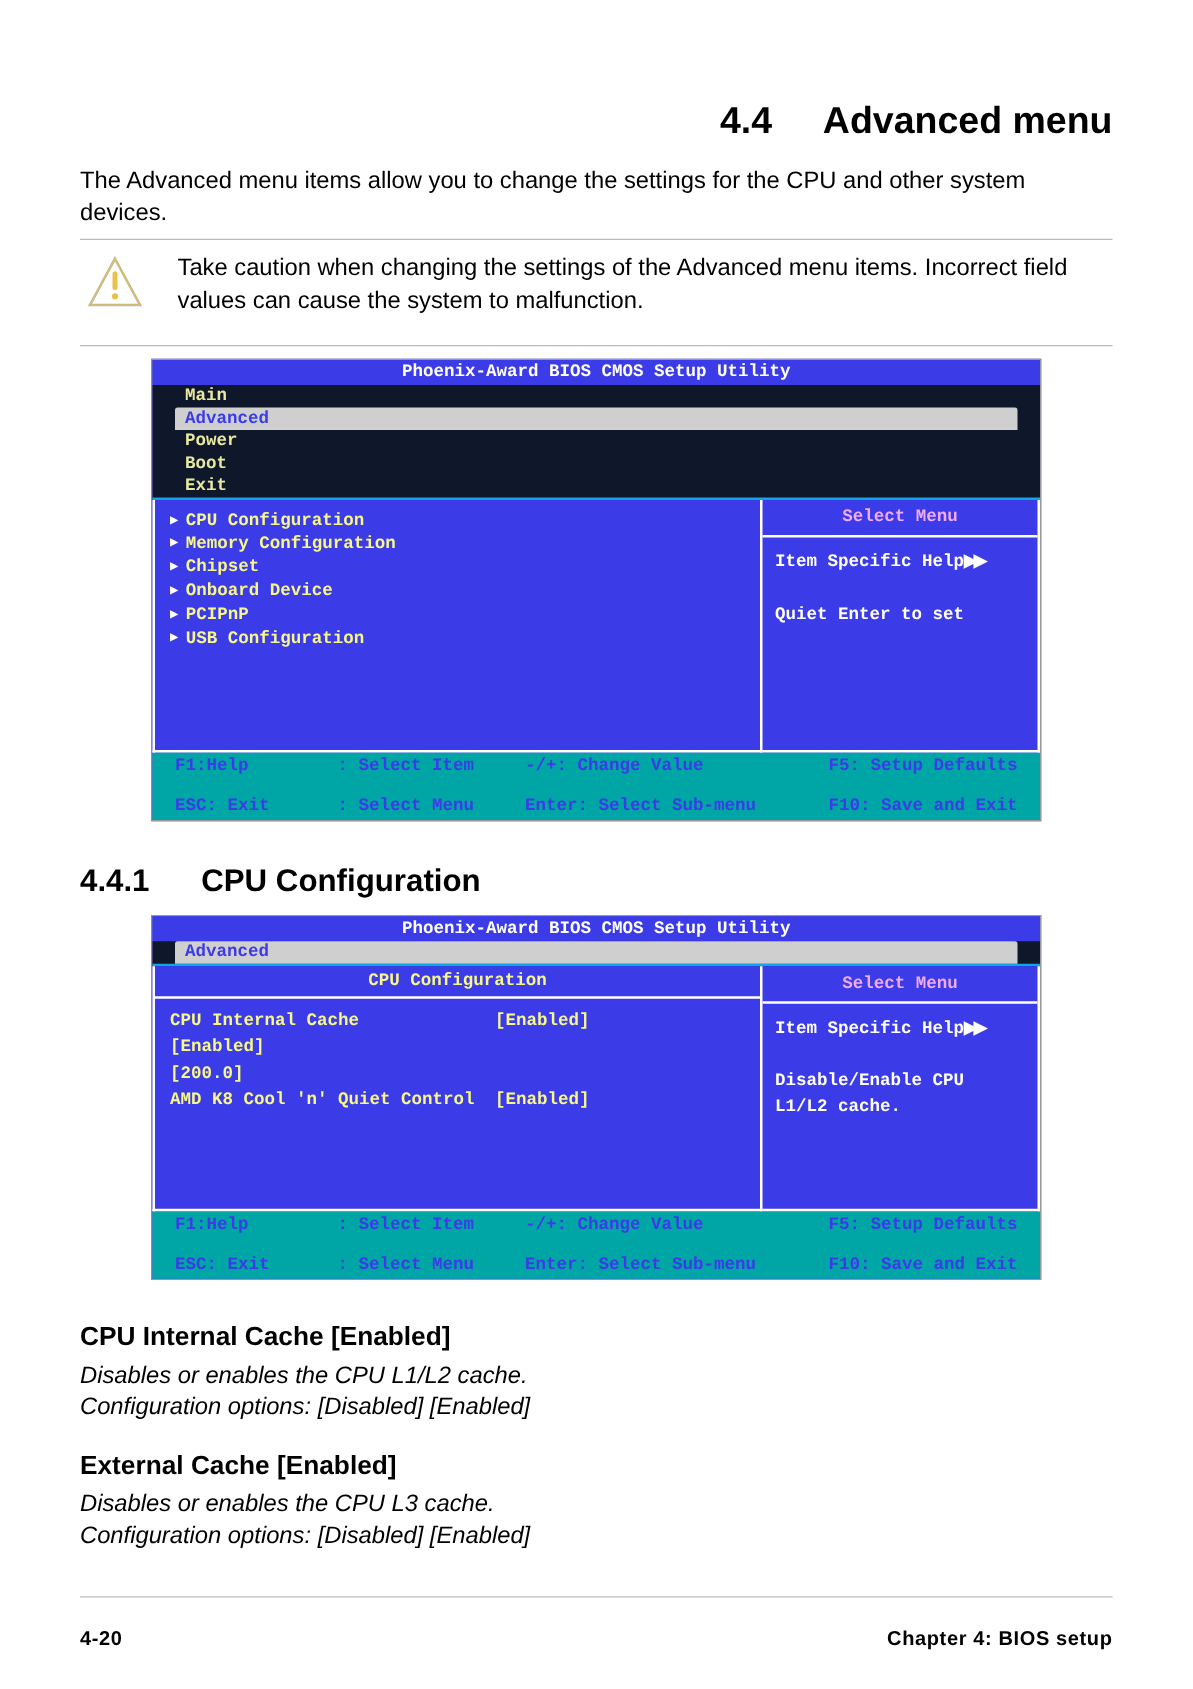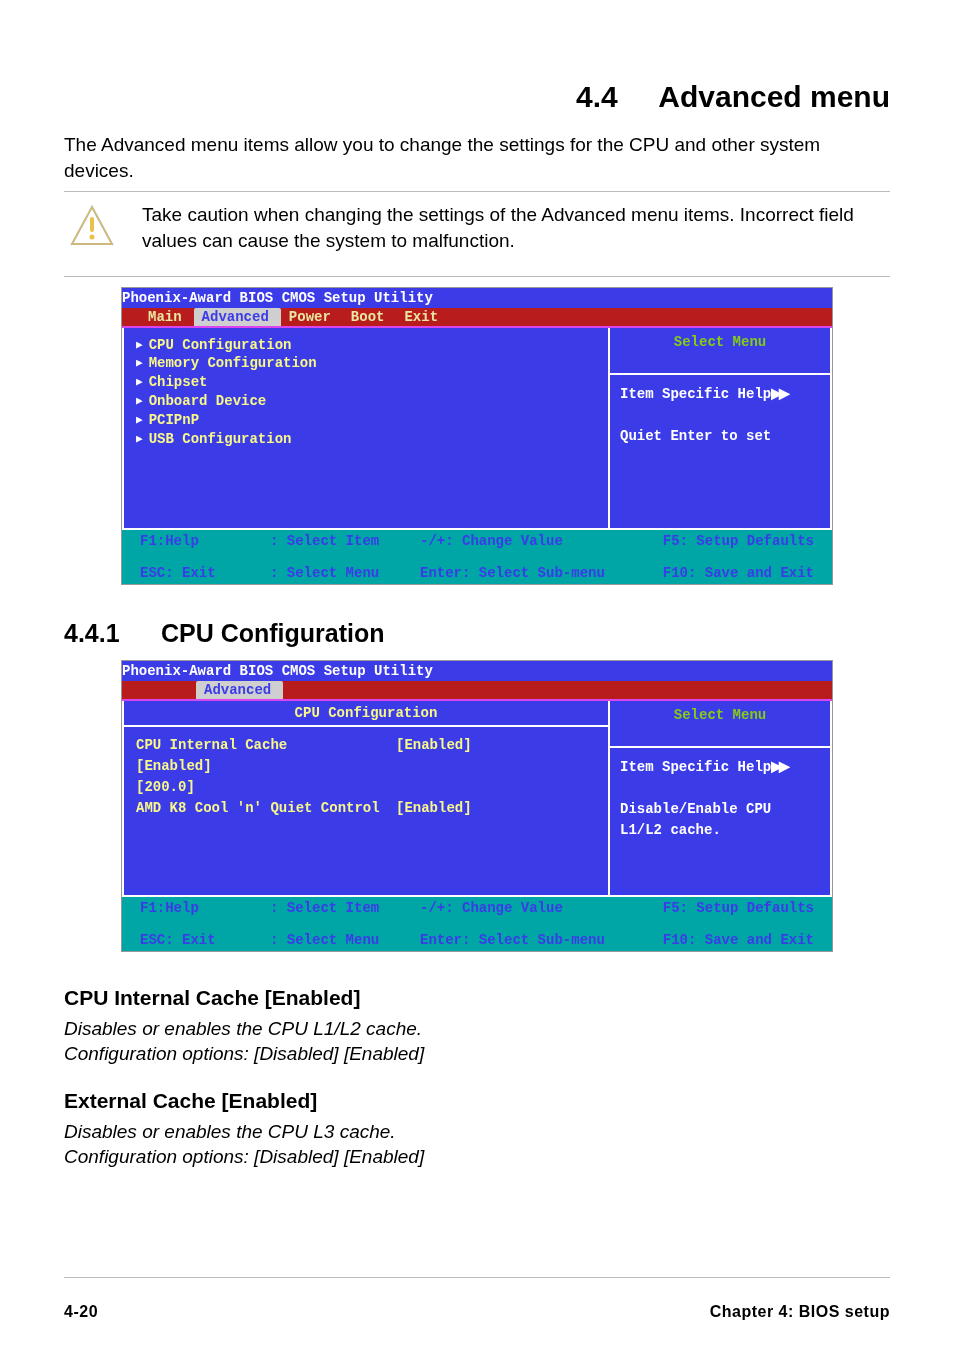--- a/index.html
+++ b/index.html
@@ -47,29 +47,31 @@
     font-family: "Courier New", monospace;
     font-size: 14px;
     font-weight: bold;
     border: 1px solid #999;
     background: #3b3be8;
     color: #fff;
     margin: 0 auto 34px auto;
     width: 712px;
   }
   .bios-title {
+    text-align: center;
     padding: 2px 0 2px 0;
     background: #3b3be8;
     color: #fff;
   }
   .bios-tabs {
     display: flex;
-    background: #b91c1c;
+    background: #0f172a;
     padding: 0 18px;
-    border-bottom: 2px solid #d946ef;
+    border-bottom: 2px solid #0ea5e9;
+    flex-direction: column;
   }
   .bios-tab {
     padding: 1px 12px 1px 8px;
     color: #e8e8a0;
   }
   .bios-tab.active {
     background: #cfcfcf;
     color: #3b3be8;
     border-top-left-radius: 2px;
     border-top-right-radius: 2px;
@@ -87,24 +89,24 @@
   }
   .bios-right {
     width: 222px;
     border: 2px solid #fff;
     border-left: 0;
     border-top: 0;
     padding: 6px 10px 8px 10px;
     min-height: 202px;
   }
   .bios-right .rtitle {
-    color: #84cc16;
+    color: #f0abfc;
     text-align: center;
     border-bottom: 2px solid #fff;
-    padding-bottom: 23px;
+    padding-bottom: 6px;
     margin: -6px -10px 8px -10px;
   }
   .bios-right .rtitle-pad { padding-top: 6px; }
   .bios-right .rbody { color: #fff; line-height: 1.5; }
   .bios-item {
     color: #f7f78a;
     display: flex;
     align-items: center;
     gap: 6px;
     line-height: 1.35;

